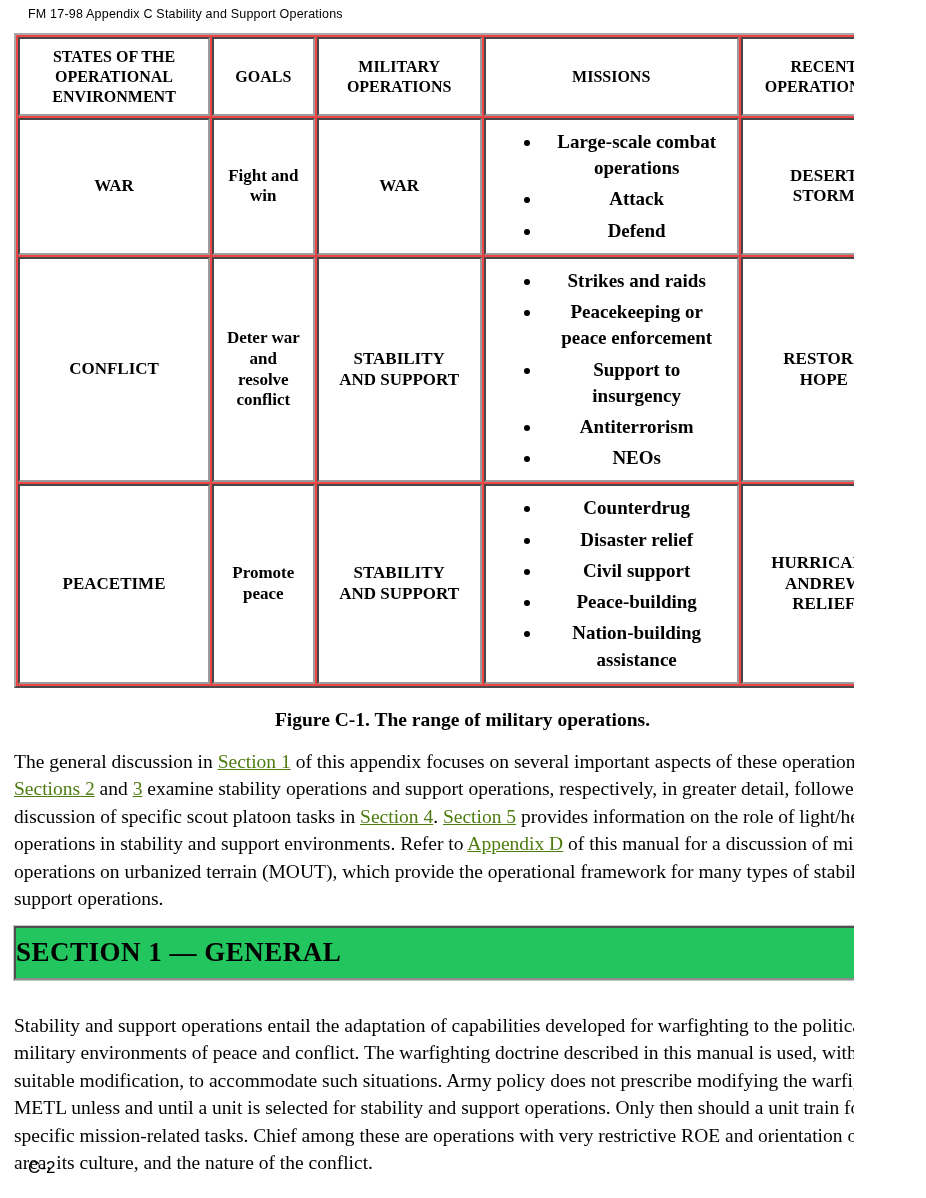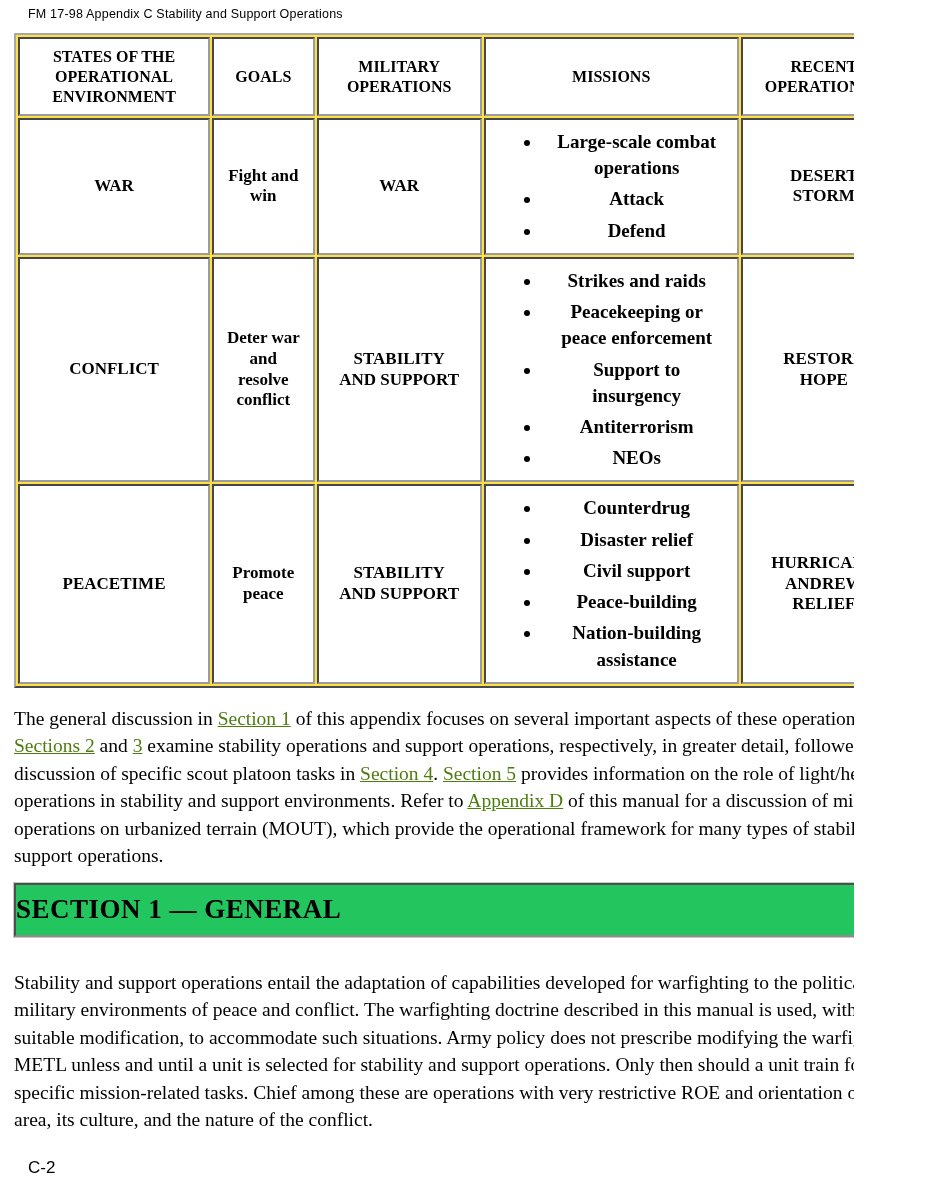--- a/index.html
+++ b/index.html
@@ -25,21 +25,21 @@
     top: 33px;
     left: 14px;
     width: 897px;
   }
   table.ops {
     width: 897px;
     border-collapse: separate;
     border-spacing: 2px;
     border: 2px solid;
     border-color: #a8a8a8 #4a4a4a #4a4a4a #a8a8a8;
-    background: #fde047;
+    background: #ef4444;
   }
   table.ops th, table.ops td {
     border: 2px solid;
     border-color: #474747 #9c9c9c #9c9c9c #474747;
     vertical-align: middle;
     text-align: center;
     font-weight: bold;
     padding: 4px 6px;
     background: #ffffff;
   }
@@ -172,20 +172,21 @@
                 <li>Peace-building</li>
                 <li>Nation-building assistance</li>
               </ul></td>
             <td>HURRICANE
 ANDREW
 RELIEF</td>
           </tr>
         </tbody>
     </table>
 
+    <div class="figure-caption">Figure C-1. The range of military operations.</div>
 
     <div class="intro-paragraph">The general discussion in <a class="doc-link" href="#">Section 1</a> of this appendix focuses on several important aspects of these operations. <a class="doc-link" href="#">Sections 2</a> and <a class="doc-link" href="#">3</a> examine stability operations and support operations, respectively, in greater detail, followed by a discussion of specific scout platoon tasks in <a class="doc-link" href="#">Section 4</a>. <a class="doc-link" href="#">Section 5</a> provides information on the role of light/heavy operations in stability and support environments. Refer to <a class="doc-link" href="#">Appendix D</a> of this manual for a discussion of military operations on urbanized terrain (MOUT), which provide the operational framework for many types of stability and support operations.</div>
 
     <div class="section-box">
       <span class="section-title">SECTION 1 — GENERAL</span>
     </div>
 
     <div class="body-paragraph">Stability and support operations entail the adaptation of capabilities developed for warfighting to the political and military environments of peace and conflict. The warfighting doctrine described in this manual is used, with suitable modification, to accommodate such situations. Army policy does not prescribe modifying the warfighting METL unless and until a unit is selected for stability and support operations. Only then should a unit train for specific mission-related tasks. Chief among these are operations with very restrictive ROE and orientation on the area, its culture, and the nature of the conflict.</div>
 
   </div>

